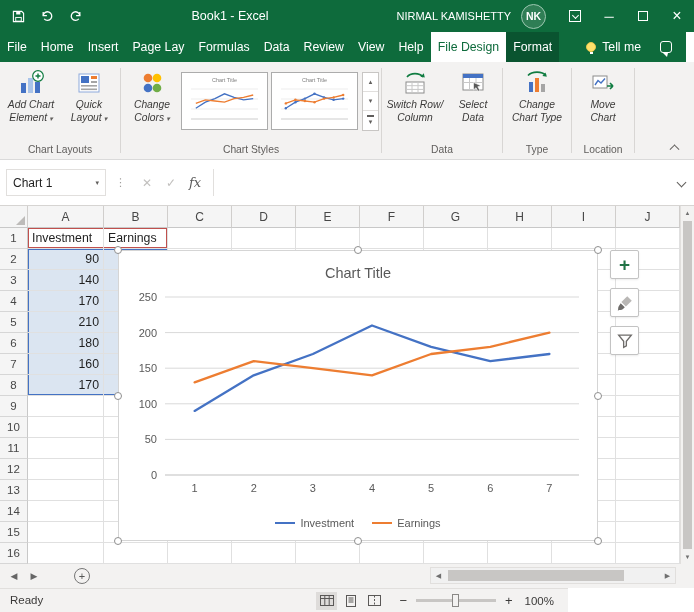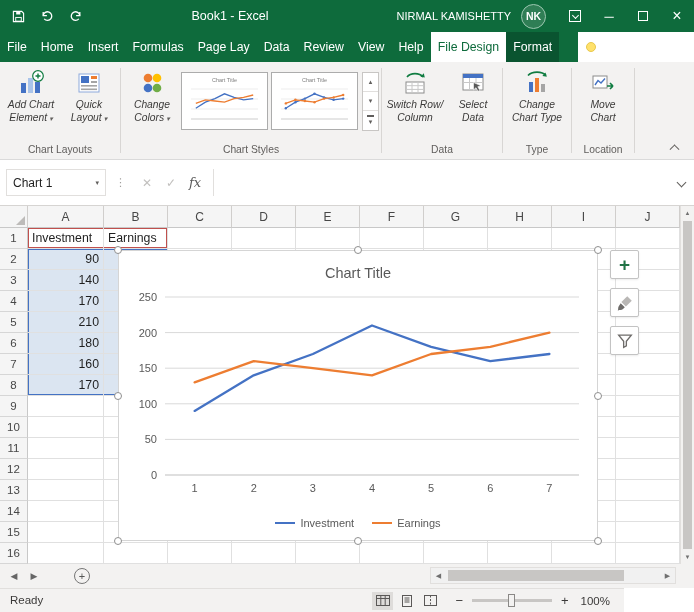--- a/index.html
+++ b/index.html
@@ -15,21 +15,21 @@
   .tb-right { margin-left:auto; display:flex; align-items:center; height:100%; }
   #tb-user { font-size:11px; margin-right:10px; white-space:nowrap; }
   #tb-avatar { width:25px; height:25px; border-radius:50%; background:#2F7E55; border:1px solid #9CC7B0; display:flex; align-items:center; justify-content:center; font-size:10.5px; font-weight:bold; margin-right:12px; cursor:pointer; }
   .winbtn { width:34px; height:32px; display:flex; align-items:center; justify-content:center; font-size:13px; cursor:pointer; }
   .rdbox { width:12px; height:12px; border:1px solid #fff; position:relative; }
   .rdbox::after { content:""; position:absolute; left:3px; top:2px; width:4px; height:4px; border-right:1px solid #fff; border-bottom:1px solid #fff; transform:rotate(45deg); }
   .maxbox { width:10px; height:10px; border:1px solid #fff; }
   .closebtn { font-size:16px; }
 
   
-  #tabsrow { position:absolute; left:0; top:32px; width:578px; height:30px; background:#0E6B3C; display:flex; align-items:stretch;gap:19px; }
+  #tabsrow { position:absolute; left:0; top:32px; width:686px; height:30px; background:#0E6B3C; display:flex; align-items:stretch;gap:19px; }
   #tabs-container { display:flex; align-items:stretch; }
   .tab { padding:0 7px; display:flex; align-items:center; font-size:12.3px; color:#fff; cursor:pointer; white-space:nowrap; }
   .tab.active { background:#fff; color:#0E6B3C; }
   .tab.contextual { background:#0A5430; }
   .tellme { display:flex; align-items:center; gap:6px; color:#fff; font-size:12.3px; margin-left:8px; cursor:pointer; white-space:nowrap; }
   .bulb { width:10px; height:10px; border-radius:50%; background:#FFE16B; border:1px solid #E8C84D; position:relative; }
   .bulb::after { content:""; position:absolute; left:3px; bottom:-3px; width:3px; height:2px; background:#fff; }
   .comment-icon { margin-left:auto; margin-right:14px; align-self:center; width:16px; height:12px; border:1.5px solid #fff; border-radius:3px; position:relative; cursor:pointer; }
   .comment-icon::after { content:""; position:absolute; left:2px; bottom:-5px; border-left:4px solid transparent; border-right:1px solid transparent; border-top:4px solid #fff; }
 
@@ -99,21 +99,21 @@
   .st-arrow { width:20px; display:flex; align-items:center; justify-content:center; color:#666; font-size:9px; cursor:pointer; }
   .st-arrow:first-child { margin-left:4px; }
   #sheet-tab { margin-left:58px; padding:0 16px; background:#fff; display:flex; align-items:center; color:#107C41; font-weight:bold; font-size:12px; border-bottom:2px solid #107C41; border-right:1px solid #E1DFDD; cursor:pointer; }
   #add-sheet { width:24px; display:flex; align-items:center; justify-content:center; margin-left:26px; cursor:pointer; }
   .add-circle { width:16px; height:16px; border:1px solid #767676; border-radius:50%; display:flex; align-items:center; justify-content:center; font-size:11px; color:#555; line-height:1; }
   #hscroll { position:absolute; left:430px; top:567px; width:246px; height:17px; background:#F1F1F1; border:1px solid #E1DFDD; display:flex; align-items:center; }
   .hs-arrow { width:15px; height:100%; display:flex; align-items:center; justify-content:center; font-size:7px; color:#707070; cursor:pointer; }
   .hs-thumb { width:176px; height:11px; background:#C8C6C4; margin-left:2px; cursor:grab; }
 
   
-  #statusbar { position:absolute; left:0; top:588px; width:624px; height:24px; background:#F3F2F1; border-top:1px solid #E1DFDD; font-size:11.5px; color:#3B3A39; }
+  #statusbar { position:absolute; left:0; top:588px; width:568px; height:24px; background:#F3F2F1; border-top:1px solid #E1DFDD; font-size:11.5px; color:#3B3A39; }
   #sb-ready { position:absolute; left:10px; top:5px; }
   #sb-stats { position:absolute; left:118px; top:5px; display:flex; gap:26px; white-space:nowrap; }
   #sb-right { position:absolute; right:8px; top:0; height:100%; display:flex; align-items:center; }
   .vbtn { width:21px; height:18px; display:flex; align-items:center; justify-content:center; cursor:pointer; margin-left:3px; }
   .vbtn.sel { background:#DEDCDA; }
   #zoom-out { margin-left:14px; cursor:pointer; font-size:13px; }
   #zoom-track { width:80px; height:3px; background:#C8C6C4; margin:0 9px; position:relative; cursor:pointer; }
   #zoom-thumb { position:absolute; left:36px; top:-5px; width:7px; height:13px; background:#F3F2F1; border:1px solid #8A8886; }
   #zoom-in { cursor:pointer; font-size:13px; }
   #sb-zoom { margin-left:12px; margin-right:6px; cursor:pointer; }
@@ -158,22 +158,22 @@
         </span>
       <span class="winbtn closebtn">×</span>
     </div>
   </div>
 
   <div id="tabsrow">
     <div id="tabs-container">
         <div class="tab">File</div>
         <div class="tab">Home</div>
         <div class="tab">Insert</div>
+        <div class="tab">Page Lay</div>
         <div class="tab">Formulas</div>
-        <div class="tab">Page Lay</div>
         <div class="tab">Data</div>
         <div class="tab">Review</div>
         <div class="tab">View</div>
         <div class="tab">Help</div>
         <div class="tab active">File Design</div>
         <div class="tab contextual">Format</div>
       </div>
     <div class="tellme">
       <span class="bulb"></span>
       <span>Tell me</span>

